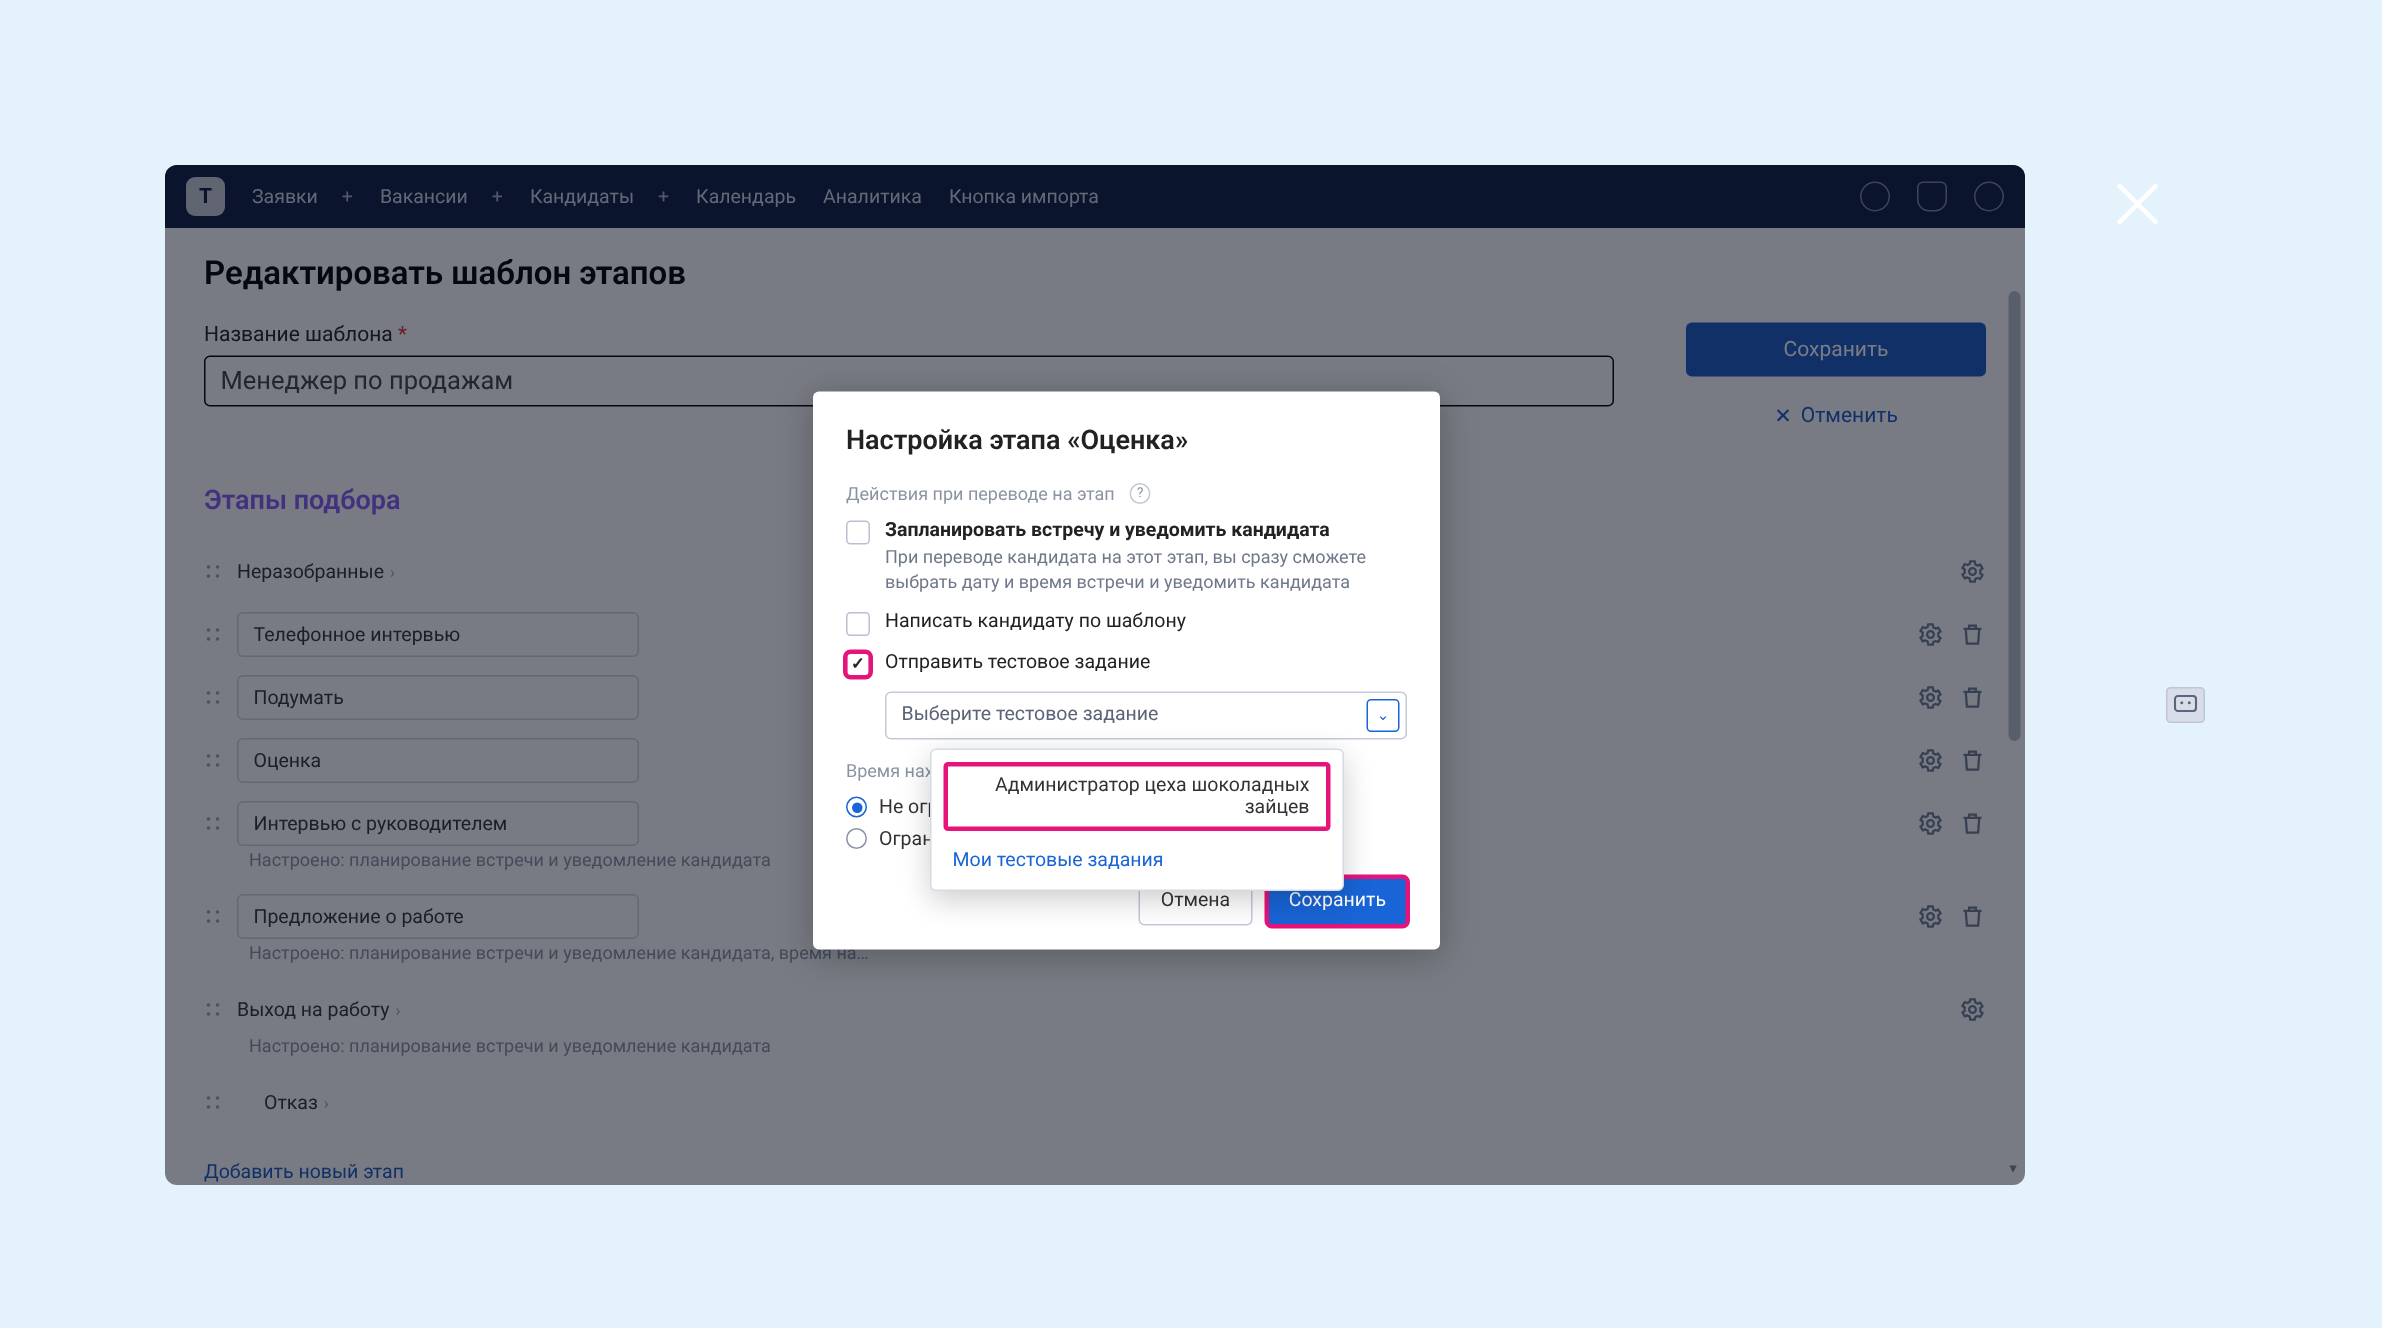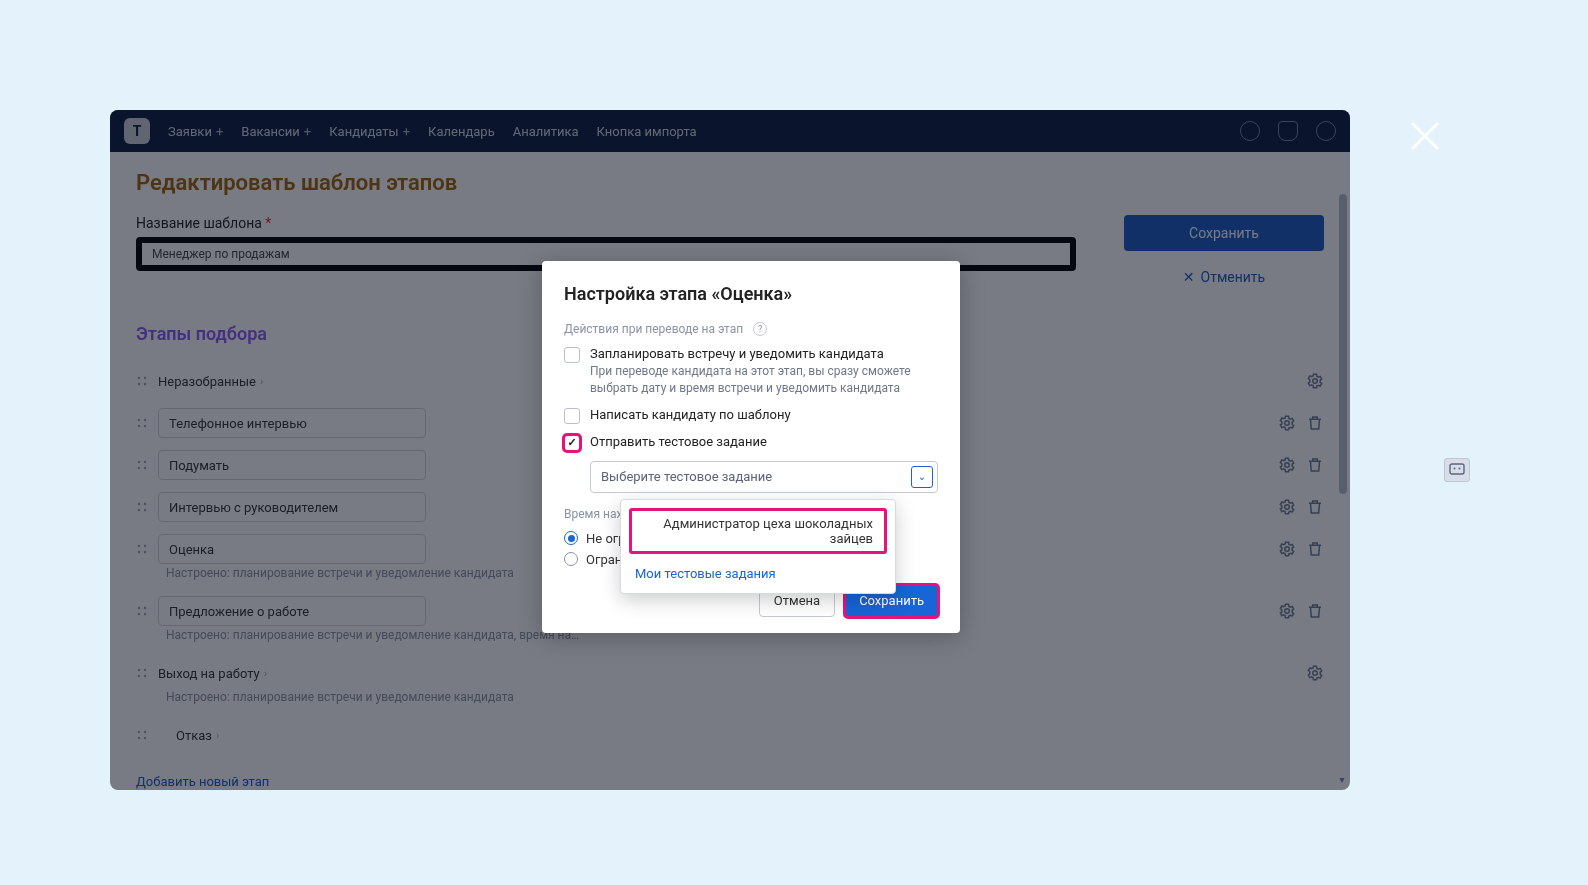--- a/index.html
+++ b/index.html
@@ -1,31 +1,31 @@
 <!DOCTYPE html>
 <html><head>
 <meta charset="utf-8">
 <style>
   * { box-sizing: border-box; margin: 0; padding: 0; font-family: -apple-system, BlinkMacSystemFont, "Segoe UI", Roboto, Arial, sans-serif; }
   body { background: #e3f2fb; width: 1588px; height: 885px; overflow: hidden; position: relative; }
   .outer-frame { position: absolute; left: 110px; top: 110px; width: 1240px; height: 680px; border-radius: 8px; overflow: hidden; background: #fff; }
   .topbar { height: 42px; background: #0d1b3e; display: flex; align-items: center; padding: 0 14px; color: #cfd6e4; font-size: 13px; gap: 18px; }
   .logo { width: 26px; height: 26px; background: #c9ced8; border-radius: 6px; display:flex; align-items:center; justify-content:center; color:#0d1b3e; font-weight:bold; font-size:14px;}
-  .topbar .navitem { display:flex; align-items:center; gap:4px; cursor:pointer; }
+  .topbar .navitem { display:flex; align-items:center; gap:16px; cursor:pointer; }
   .topbar .plus { font-size: 13px; opacity:.8; }
   .topbar .spacer { flex:1; }
   .topbar .ticon { width:20px; height:20px; border:1.5px solid #7b88a8; border-radius:50%; }
   .page { position:relative; padding: 18px 26px 0 26px; height: calc(100% - 42px); overflow:hidden; }
-  .page-title { font-size: 22px; font-weight: 600; color:#a16207; margin-bottom: 20px; }
+  .page-title { font-size: 22px; font-weight: 600; color:#000000; margin-bottom: 20px; }
   .form-row { display:flex; align-items:flex-start; gap:40px; }
   .form-left { flex:1; }
   .form-right { width: 200px; display:flex; flex-direction:column; gap:10px; align-items:stretch; }
   .flabel { font-size:14px; color:#222; margin-bottom:6px; }
   .req { color:#d33; }
-  .tinput { width: 100%; max-width: 940px; height: 34px; border:6px solid #000000; border-radius:4px; padding:0 10px; font-size:12px; color:#444; }
+  .tinput { width: 100%; max-width: 940px; height: 34px; border:1px solid #000000; border-radius:4px; padding:0 10px; font-size:17px; color:#444; }
   .btn-primary { background:#1b5ac2; color:#fff; height:36px; border:none; border-radius:4px; font-size:14px; cursor:pointer; }
   .btn-cancel-top { color:#1b5ac2; font-size:14px; display:flex; align-items:center; justify-content:center; gap:6px; height:32px; cursor:pointer; }
   .section-title { font-size:18px; font-weight:600; color:#8b5cf6; margin:30px 0 16px; }
   .stage { display:flex; align-items:center; gap:10px; height: 42px; }
   .drag { width:12px; height:12px; color:#9aa3b5; font-size:12px; display:flex; align-items:center; justify-content:center; }
   .drag svg { display:block; }
   .stage-name { border:1px solid #d0d4dc; border-radius:4px; height:30px; display:flex; align-items:center; padding:0 10px; font-size:13px; color:#333; min-width: 268px; }
   .stage.noborder .stage-name { border:none; padding-left:0; min-width:auto; }
   .chev { color:#9aa3b5; font-size:11px; margin-left:4px;}
   .stage-sub { font-size:12px; color:#8a92a3; margin: -4px 0 10px 30px; }
@@ -37,21 +37,21 @@
   .scroll-down { position:absolute; right:1px; bottom:0; width:10px; height:10px; color:#7d8699; font-size:10px; display:flex; align-items:center; justify-content:center;}
   .page-overlay { position:absolute; inset:0; background:rgba(10,15,30,.55); }
   .big-close { position:absolute; right:145px; top:118px; width:36px; height:36px; cursor:pointer; color:#fff; z-index:5;}
   .modal { position:absolute; left:542px; top:261px; width:418px; background:#fff; border-radius:4px; box-shadow:0 4px 24px rgba(0,0,0,.25); padding:22px 22px 16px; z-index:6; font-size:13px; color:#333;}
   .modal h3 { font-size:18px; font-weight:600; color:#222; margin-bottom:18px;}
   .modal .sect-label { font-size:12px; color:#8a92a3; margin-bottom:10px; display:flex; align-items:center; gap:10px;}
   .help-q { width:14px; height:14px; border:1px solid #c3c9d6; border-radius:50%; font-size:9px; color:#8a92a3; display:inline-flex; align-items:center; justify-content:center;}
   .chk-row { display:flex; gap:10px; margin-bottom:10px; align-items:flex-start;}
   .chk { width:16px; height:16px; border:1.5px solid #b9c0d0; border-radius:3px; flex-shrink:0; margin-top:1px; display:flex; align-items:center; justify-content:center; cursor:pointer; background:#fff;}
   .chk.checked::after { content:"✓"; font-size:11px; color:#222; font-weight:bold; line-height:1;}
-  .chk-body .t { font-weight:400; color:#222; font-size:13px;}
+  .chk-body .t { font-weight:700; color:#222; font-size:13px;}
   .chk-body .d { font-size:12px; color:#6f7889; margin-top:2px; line-height:1.4;}
   .select { border:1px solid #c3c9d6; border-radius:4px; height:32px; display:flex; align-items:center; padding:0 10px; font-size:13px; color:#5b6377; margin:4px 0 0 26px; position:relative;}
   .select .dd { position:absolute; right:4px; top:4px; width:22px; height:22px; border:1.5px solid #1964d6; border-radius:3px; display:flex; align-items:center; justify-content:center; color:#1964d6; font-size:10px;}
   .radio-row { display:flex; align-items:center; gap:8px; margin:6px 0; font-size:13px;}
   .radio { width:14px; height:14px; border:1.5px solid #8a93a8; border-radius:50%; display:inline-flex; align-items:center; justify-content:center; cursor:pointer;}
   .radio.on { border-color:#1964d6;}
   .radio.on::after { content:""; width:7px; height:7px; background:#1964d6; border-radius:50%;}
   .modal-actions { display:flex; gap:10px; justify-content:flex-end; margin-top:18px;}
   .btn-sec { background:#fff; border:1px solid #c3c9d6; color:#333; height:32px; padding:0 14px; border-radius:4px; font-size:13px; cursor:pointer;}
   .btn-pri { background:#1964d6; border:none; color:#fff; height:32px; padding:0 14px; border-radius:4px; font-size:13px; cursor:pointer;}
@@ -198,47 +198,47 @@
           <svg width="10" height="10" viewBox="0 0 10 10">
             <g fill="#9aa3b5">
               <circle cx="2" cy="2" r="1.2"></circle>
               <circle cx="8" cy="2" r="1.2"></circle>
               <circle cx="2" cy="8" r="1.2"></circle>
               <circle cx="8" cy="8" r="1.2"></circle>
             </g>
           </svg>
         </span>
       <span class="stage-name">
+          <span>Оценка</span>
+        </span>
+      <div class="stage-actions">
+          <span class="aicon"><svg viewBox="0 0 24 24" width="18" height="18" fill="none" stroke="#6f7b94" stroke-width="2">
+              <circle cx="12" cy="12" r="3"></circle>
+              <path d="M19 12a7 7 0 0 0-.1-1.2l2-1.5-2-3.4-2.3.9a7 7 0 0 0-2-.9L14 3h-4l-.6 2.4a7 7 0 0 0-2 .9l-2.3-.9-2 3.4 2 1.5A7 7 0 0 0 5 12c0 .4 0 .8.1 1.2l-2 1.5 2 3.4 2.3-.9c.6.4 1.3.7 2 .9L10 21h4l.6-2.4c.7-.2 1.4-.5 2-.9l2.3.9 2-3.4-2-1.5c.1-.4.1-.8.1-1.2z"></path>
+            </svg></span>
+          <span class="aicon"><svg viewBox="0 0 24 24" width="18" height="18" fill="none" stroke="#6f7b94" stroke-width="2">
+              <path d="M4 7h16M9 7V4h6v3M6 7l1 13h10l1-13"></path>
+            </svg></span>
+        </div>
+    </div>
+
+    
+    <div class="stage">
+      <span class="drag">
+          <svg width="10" height="10" viewBox="0 0 10 10">
+            <g fill="#9aa3b5">
+              <circle cx="2" cy="2" r="1.2"></circle>
+              <circle cx="8" cy="2" r="1.2"></circle>
+              <circle cx="2" cy="8" r="1.2"></circle>
+              <circle cx="8" cy="8" r="1.2"></circle>
+            </g>
+          </svg>
+        </span>
+      <span class="stage-name">
           <span>Интервью с руководителем</span>
-        </span>
-      <div class="stage-actions">
-          <span class="aicon"><svg viewBox="0 0 24 24" width="18" height="18" fill="none" stroke="#6f7b94" stroke-width="2">
-              <circle cx="12" cy="12" r="3"></circle>
-              <path d="M19 12a7 7 0 0 0-.1-1.2l2-1.5-2-3.4-2.3.9a7 7 0 0 0-2-.9L14 3h-4l-.6 2.4a7 7 0 0 0-2 .9l-2.3-.9-2 3.4 2 1.5A7 7 0 0 0 5 12c0 .4 0 .8.1 1.2l-2 1.5 2 3.4 2.3-.9c.6.4 1.3.7 2 .9L10 21h4l.6-2.4c.7-.2 1.4-.5 2-.9l2.3.9 2-3.4-2-1.5c.1-.4.1-.8.1-1.2z"></path>
-            </svg></span>
-          <span class="aicon"><svg viewBox="0 0 24 24" width="18" height="18" fill="none" stroke="#6f7b94" stroke-width="2">
-              <path d="M4 7h16M9 7V4h6v3M6 7l1 13h10l1-13"></path>
-            </svg></span>
-        </div>
-    </div>
-
-    
-    <div class="stage">
-      <span class="drag">
-          <svg width="10" height="10" viewBox="0 0 10 10">
-            <g fill="#9aa3b5">
-              <circle cx="2" cy="2" r="1.2"></circle>
-              <circle cx="8" cy="2" r="1.2"></circle>
-              <circle cx="2" cy="8" r="1.2"></circle>
-              <circle cx="8" cy="8" r="1.2"></circle>
-            </g>
-          </svg>
-        </span>
-      <span class="stage-name">
-          <span>Оценка</span>
         </span>
       <div class="stage-actions">
           <span class="aicon"><svg viewBox="0 0 24 24" width="18" height="18" fill="none" stroke="#6f7b94" stroke-width="2">
               <circle cx="12" cy="12" r="3"></circle>
               <path d="M19 12a7 7 0 0 0-.1-1.2l2-1.5-2-3.4-2.3.9a7 7 0 0 0-2-.9L14 3h-4l-.6 2.4a7 7 0 0 0-2 .9l-2.3-.9-2 3.4 2 1.5A7 7 0 0 0 5 12c0 .4 0 .8.1 1.2l-2 1.5 2 3.4 2.3-.9c.6.4 1.3.7 2 .9L10 21h4l.6-2.4c.7-.2 1.4-.5 2-.9l2.3.9 2-3.4-2-1.5c.1-.4.1-.8.1-1.2z"></path>
             </svg></span>
           <span class="aicon"><svg viewBox="0 0 24 24" width="18" height="18" fill="none" stroke="#6f7b94" stroke-width="2">
               <path d="M4 7h16M9 7V4h6v3M6 7l1 13h10l1-13"></path>
             </svg></span>
         </div>

